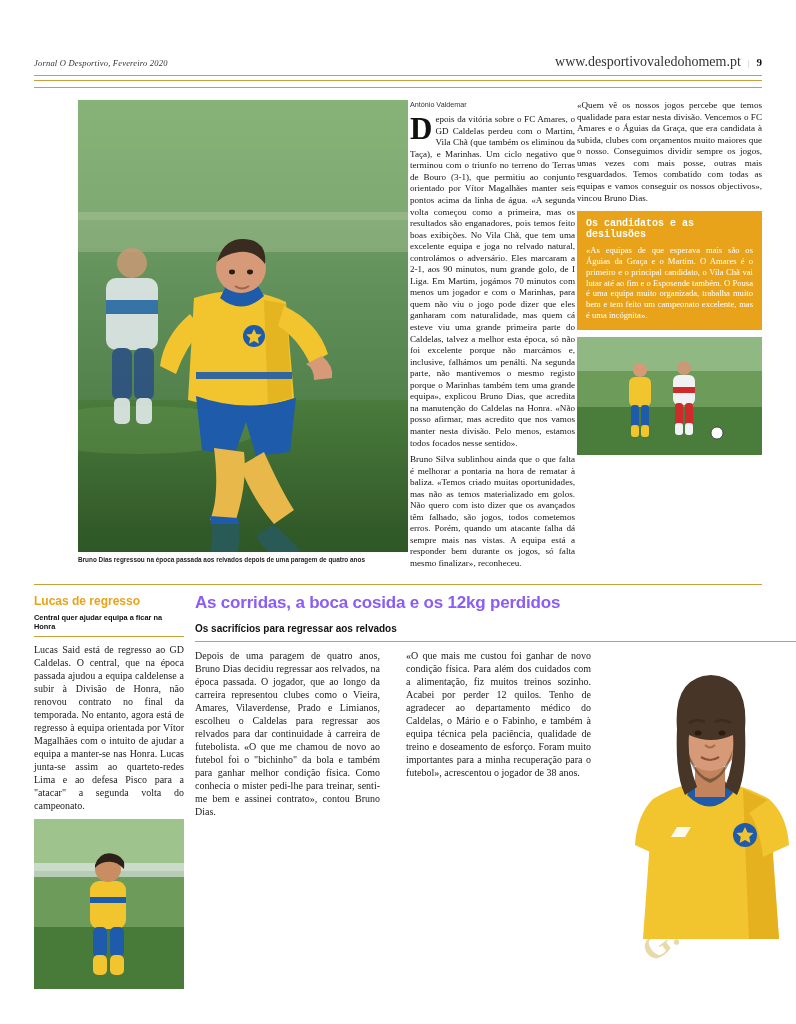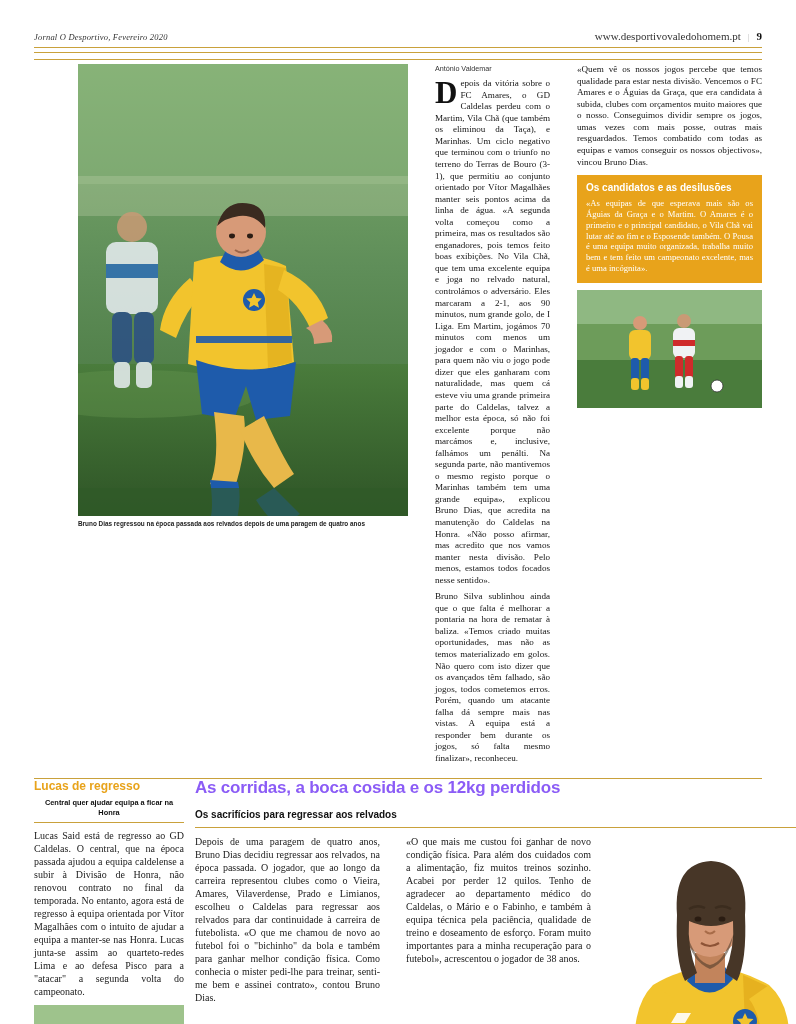--- a/index.html
+++ b/index.html
@@ -25,21 +25,21 @@
     display: flex;
     justify-content: space-between;
     align-items: baseline;
     font-size: 8.5px;
     color: #333;
     padding-bottom: 5px;
     border-bottom: 1.2px solid #c9a13b;
   }
   .masthead .left { font-style: italic; font-family: "Liberation Serif", serif; letter-spacing: .2px; }
   .masthead .right { display: flex; align-items: baseline; gap: 7px; }
-  .masthead .site { font-size: 11px; color: #333; }
+  .masthead .site { font-size: 14px; color: #333; margin-top: 24px; }
   .masthead .pagenum { font-size: 11px; font-weight: bold; color: #111; }
   .masthead .sep { color: #bbb; }
 
   
   .section-label {
     margin-top: 9px;
     font-family: "Liberation Sans", sans-serif;
     font-weight: bold;
     font-size: 10.5px;
     letter-spacing: .6px;
@@ -62,23 +62,23 @@
     font-family: "Liberation Sans", sans-serif;
     font-weight: bold;
     font-size: 10.5px;
     color: #111;
     margin-top: 11px;
   }
   .rule-thin { height: 1px; background: #c9a13b; margin-top: 6px; }
 
   
   .main-area {
-    margin-top: 4px;
+    margin-top: 12px;
     display: flex;
-    gap: 27px;
+    gap: 2px;
     padding-left: 44px;
   }
   .col-photo { width: 330px; }
   .col-text  { width: 185px; }
   .col-right { width: 185px; }
 
   .photo {
     width: 100%;
     height: 452px;
     position: relative;
@@ -120,21 +120,21 @@
   }
 
   
   .goldbox {
     background: #e8a31b;
     color: #fff;
     padding: 7px 9px 9px 9px;
     margin-top: 7px;
   }
   .goldbox h3 {
-    font-family: Liberation Sans, sans-serif;
+    font-family: Liberation Mono, monospace;
     font-size: 10px;
     font-weight: bold;
     margin: 0 0 5px 0;
     color: #ffffff;
   }
   .goldbox p {
     font-family: "Liberation Serif", serif;
     font-size: 8.6px;
     line-height: 1.26;
     margin: 0;
@@ -147,21 +147,21 @@
     margin-top: 7px;
     position: relative;
     overflow: hidden;
     background: #4c7a3e;
   }
 
   
   .bottom {
     margin-top: 9px;
     border-top: 1.2px solid #c9a13b;
-    padding-top: 0;
+    padding-top: 9px;
     display: flex;
     gap: 11px;
   }
   .bcol-left { width: 150px; }
   .bcol-mid  { width: 185px; }
   .bcol-mid2 { width: 185px; }
   .bcol-right{ width: 185px; position: relative; }
 
   .side-title {
     font-family: "Liberation Sans", sans-serif;
@@ -170,21 +170,20 @@
     color: #e8a31b;
     margin: 0;
   }
   .side-sub {
     font-family: "Liberation Sans", sans-serif;
     font-size: 7.4px;
     font-weight: bold;
     color: #111;
     margin: 5px 0 5px 0;
     line-height: 1.25;
-    text-align: center;
   }
   .side-rule { height: 1px; background: #c9a13b; margin-bottom: 6px; }
   p.side-body {
     font-family: "Liberation Serif", serif;
     font-size: 10px;
     line-height: 1.3;
     text-align: justify;
     margin: 0 0 5px 0;
   }
   .side-photo {

